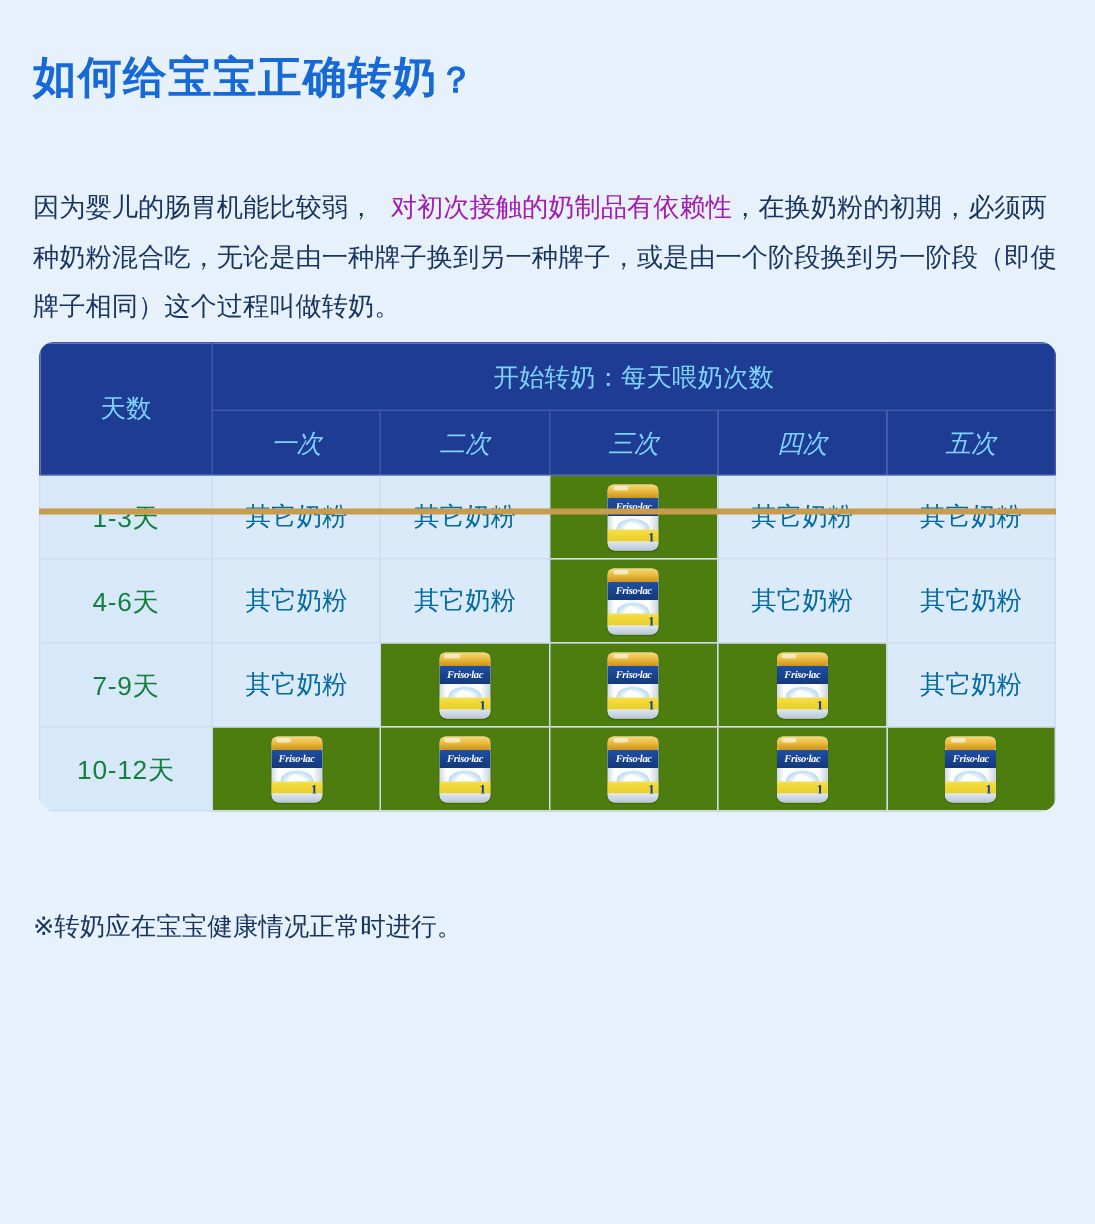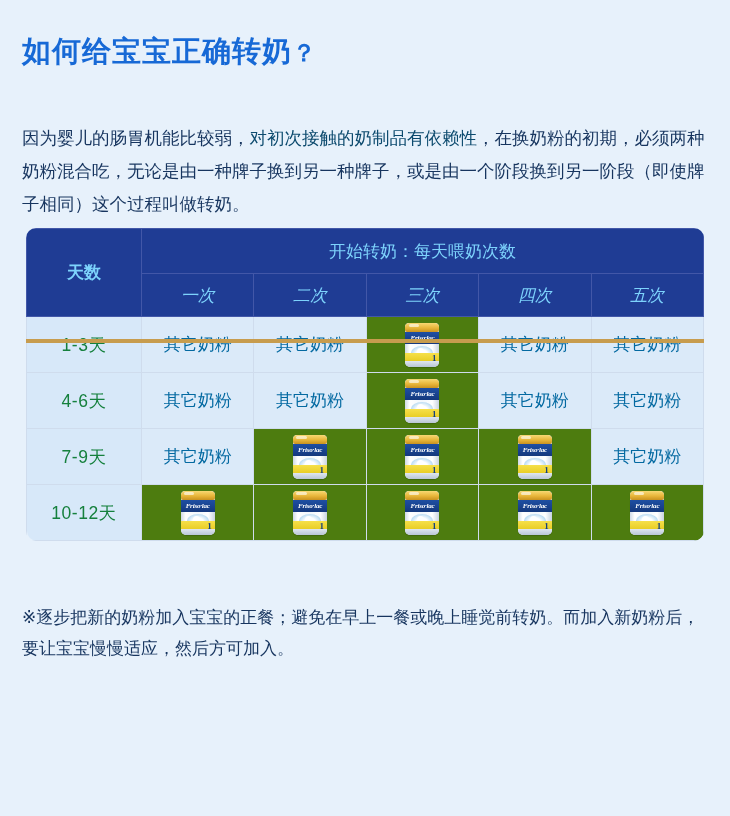--- a/index.html
+++ b/index.html
@@ -36,21 +36,21 @@
   .intro {
     position: absolute;
     left: 22px;
     top: 104px;
     width: 688px;
     font-size: 17.5px;
     line-height: 33px;
     color: #17355f;
     text-align: left;
   }
-  .intro .hl { color: #0c4a6e; }
+  .intro .hl { color: #a21caf; margin-left: 11px; }
 
   
   .table-wrap {
     position: absolute;
     left: 26px;
     top: 228px;
     width: 678px;
     border-radius: 10px;
     overflow: hidden;
     box-shadow: 0 0 0 0 transparent;
@@ -72,21 +72,20 @@
     font-size: 17px;
     font-weight: normal;
     text-align: center;
     vertical-align: middle;
     border: 1px solid #42५c;
     border: 1px solid #4257a8;
   }
   .hd-days {
     height: 86px;
     width: 114px;
-    font-weight: bold;
   }
   .hd-span {
     height: 44px;
   }
   .hd-sub {
     height: 42px;
     font-style: italic;
   }
   .gold-rule {
     position: absolute;
@@ -389,14 +388,14 @@
               <div class="base"></div>
             </div>
           </td>
         </tr>
       </tbody>
   </table>
 </div>
 <div class="gold-rule"></div>
 
 <div class="notes" id="notes">
-    <p class="note">※逐步把新的奶粉加入宝宝的正餐；避免在早上一餐或晚上睡觉前转奶。而加入新奶粉后，要让宝宝慢慢适应，然后方可加入。</p>
+    <p class="note">※转奶应在宝宝健康情况正常时进行。</p>
   </div>
 
 </body></html>

